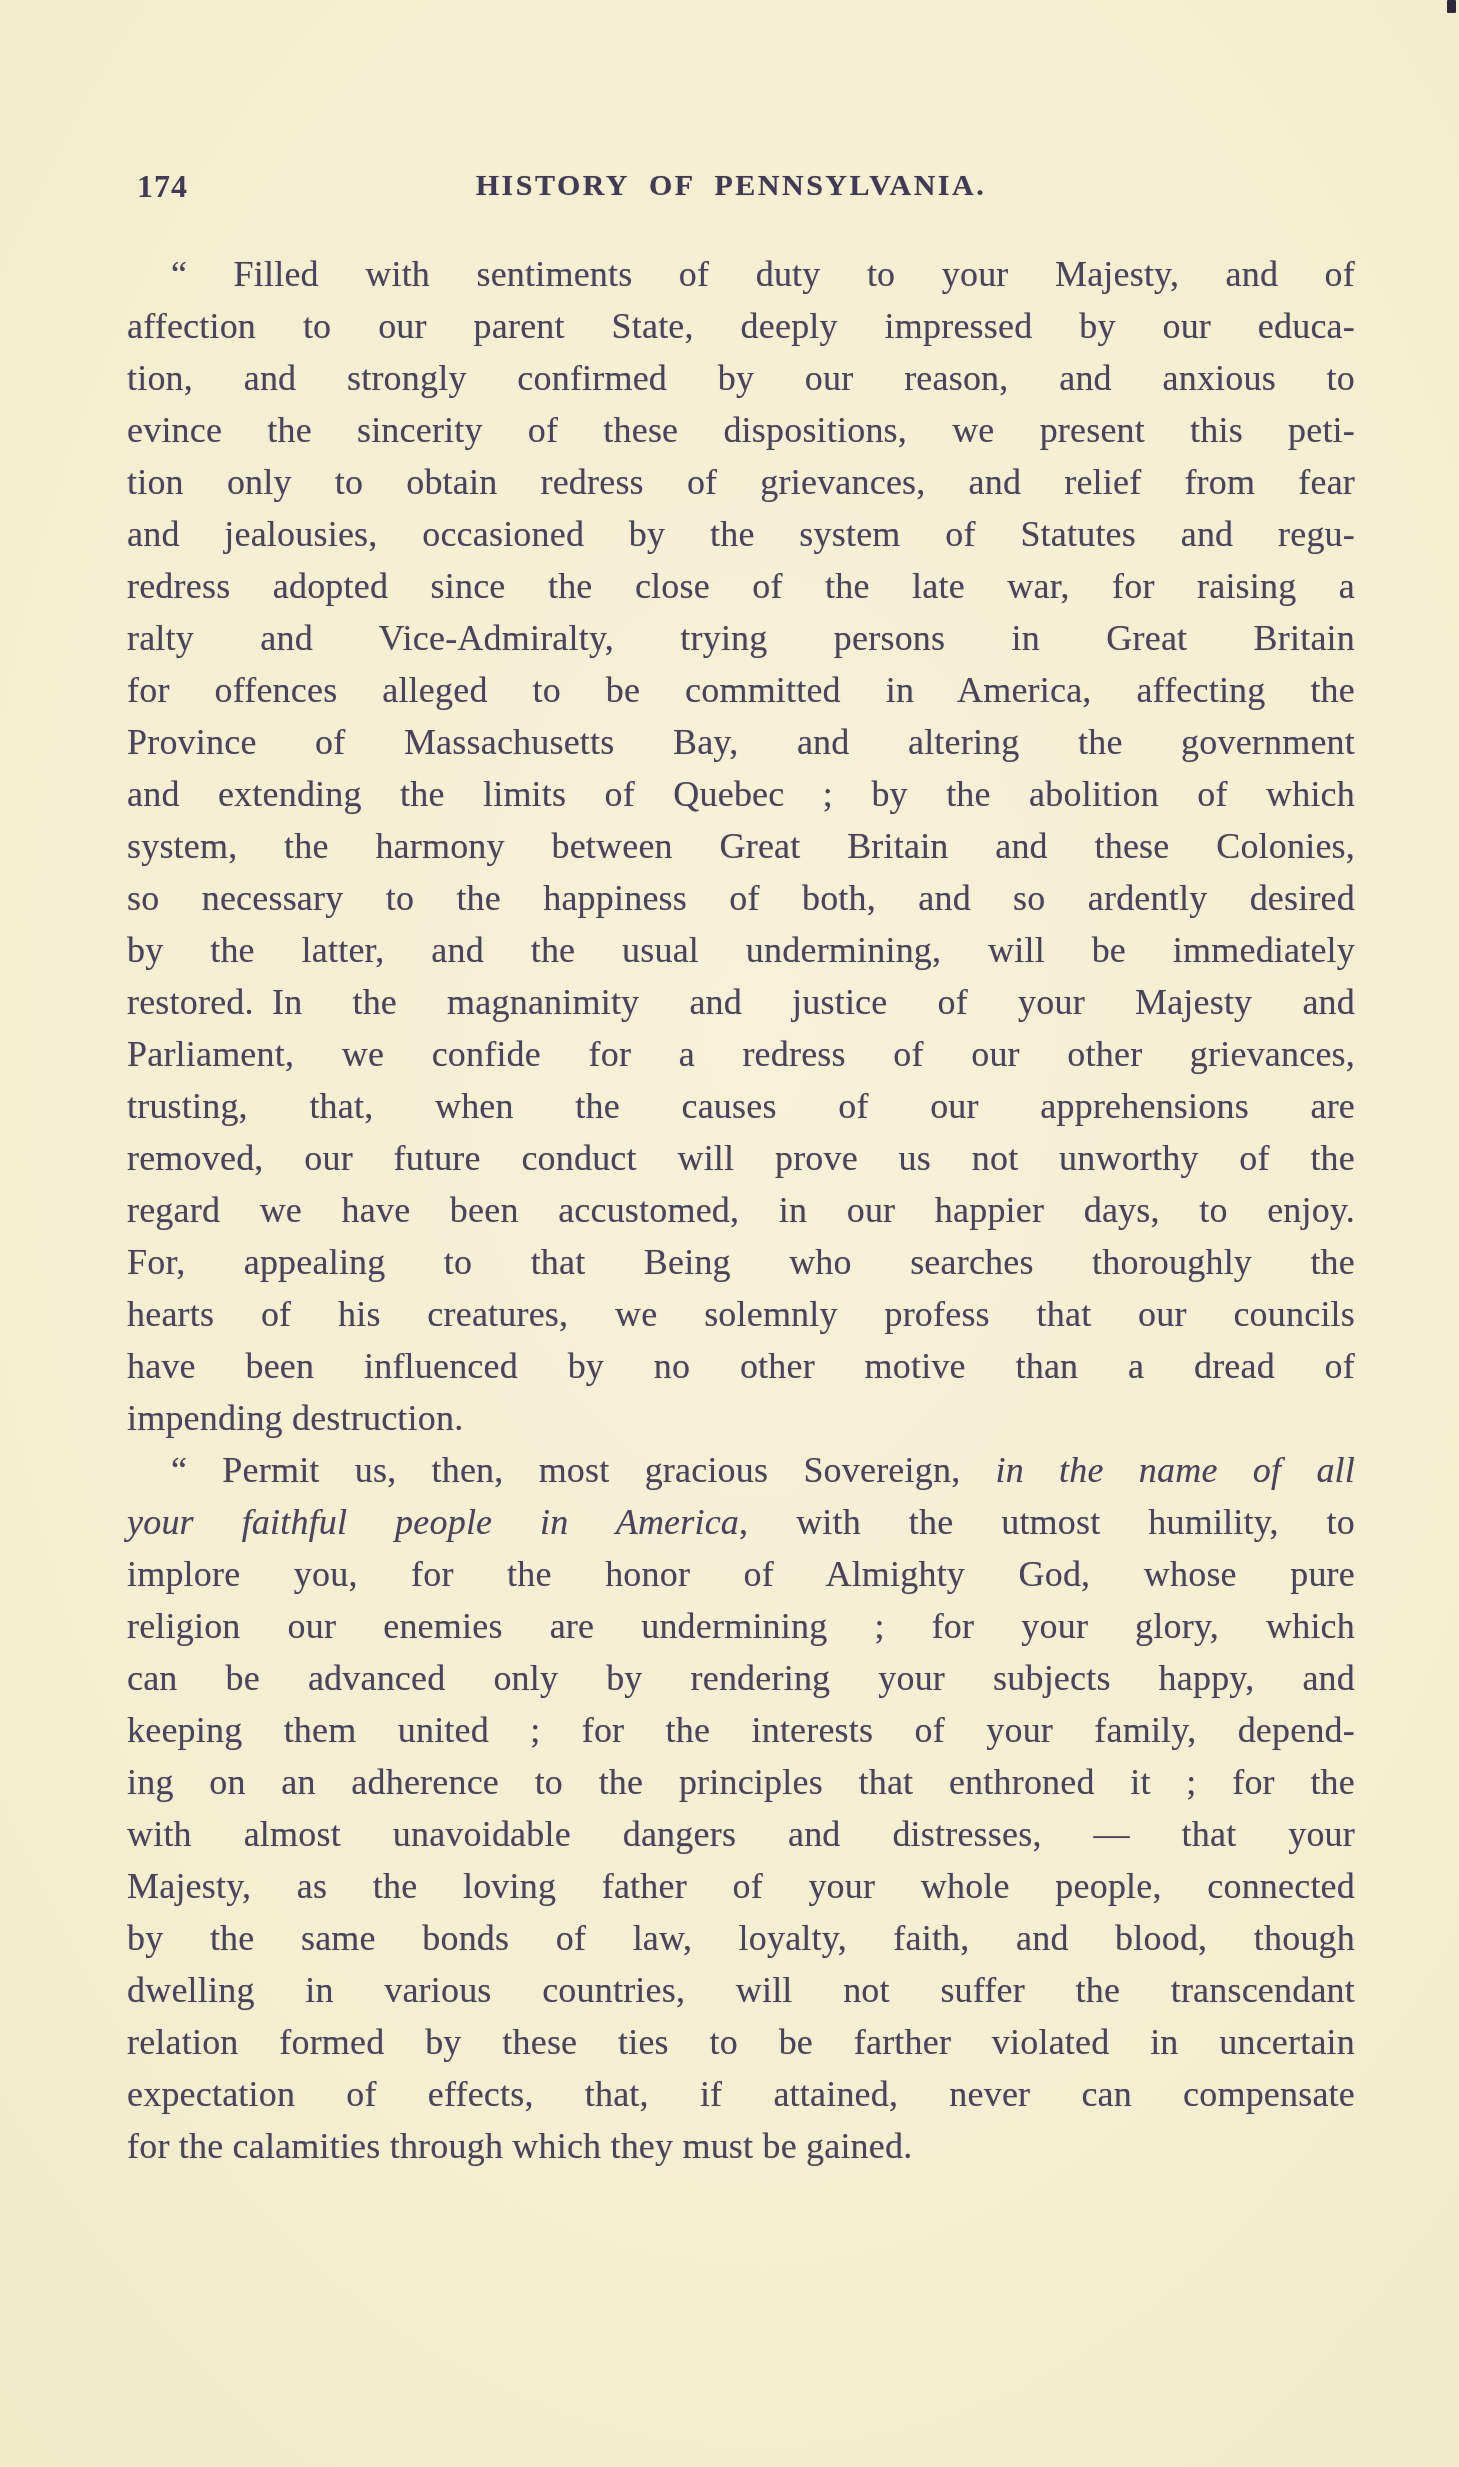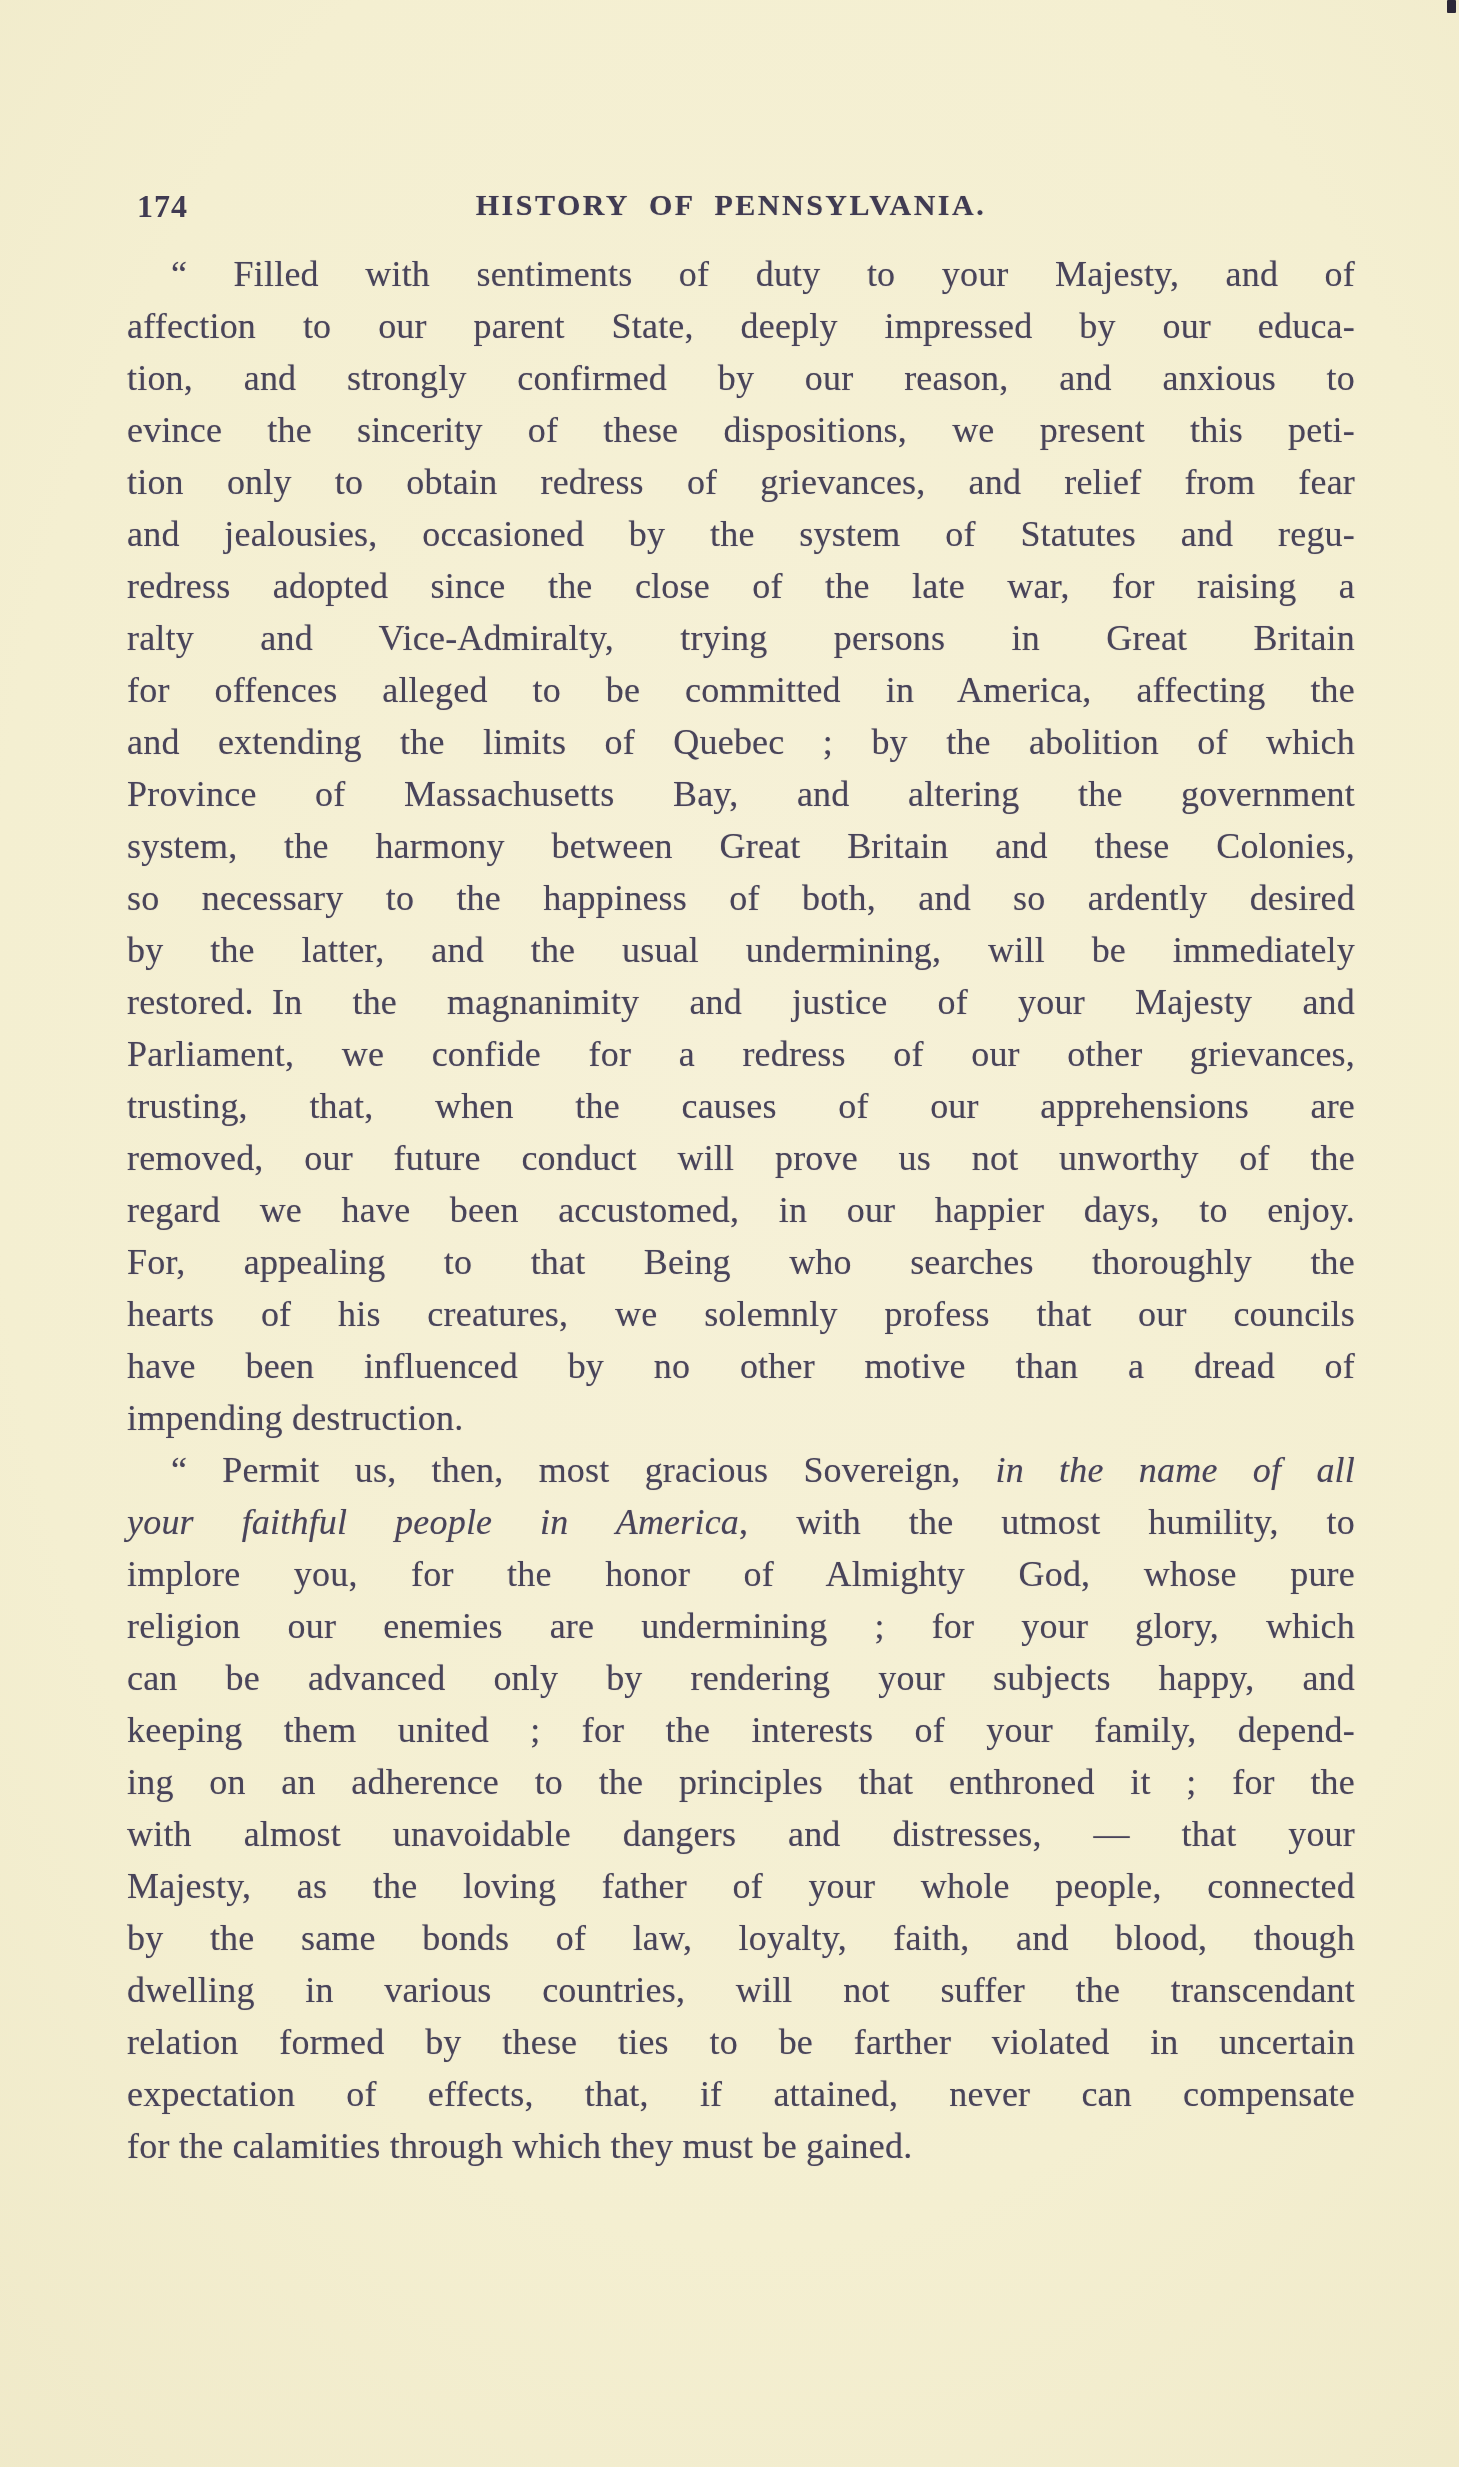--- a/index.html
+++ b/index.html
@@ -9,21 +9,21 @@
     height: 2467px;
     background:
       radial-gradient(ellipse 1400px 2200px at 52% 42%,
         #f6f1d8 0%, #f4efd1 55%, #efe9c8 88%, #eae4c0 100%);
     overflow: hidden;
     font-family: "Liberation Serif", "DejaVu Serif", serif;
     color: #49445a;
   }
   .header-row {
     position: absolute;
-    top: 188px;
+    top: 168px;
     left: 117px;
     width: 1228px;
     height: 42px;
   }
   .page-num {
     position: absolute;
     left: 20px;
     top: 0;
     font-size: 32px;
     font-weight: bold;
@@ -87,22 +87,22 @@
 
     <div class="line first">“ Filled with sentiments of duty to your Majesty, and of</div>
     <div class="line">affection to our parent State, deeply impressed by our educa-</div>
     <div class="line">tion, and strongly confirmed by our reason, and anxious to</div>
     <div class="line">evince the sincerity of these dispositions, we present this peti-</div>
     <div class="line">tion only to obtain redress of grievances, and relief from fear</div>
     <div class="line">and jealousies, occasioned by the system of Statutes and regu-</div>
     <div class="line">redress adopted since the close of the late war, for raising a</div>
     <div class="line">ralty and Vice-Admiralty, trying persons in Great Britain</div>
     <div class="line">for offences alleged to be committed in America, affecting the</div>
+    <div class="line">Province of Massachusetts Bay, and altering the government</div>
     <div class="line">and extending the limits of Quebec ; by the abolition of which</div>
-    <div class="line">Province of Massachusetts Bay, and altering the government</div>
     <div class="line">system, the harmony between Great Britain and these Colonies,</div>
     <div class="line">so necessary to the happiness of both, and so ardently desired</div>
     <div class="line">by the latter, and the usual undermining, will be immediately</div>
     <div class="line">restored. In the magnanimity and justice of your Majesty and</div>
     <div class="line">Parliament, we confide for a redress of our other grievances,</div>
     <div class="line">trusting, that, when the causes of our apprehensions are</div>
     <div class="line">removed, our future conduct will prove us not unworthy of the</div>
     <div class="line">regard we have been accustomed, in our happier days, to enjoy.</div>
     <div class="line">For, appealing to that Being who searches thoroughly the</div>
     <div class="line">hearts of his creatures, we solemnly profess that our councils</div>

